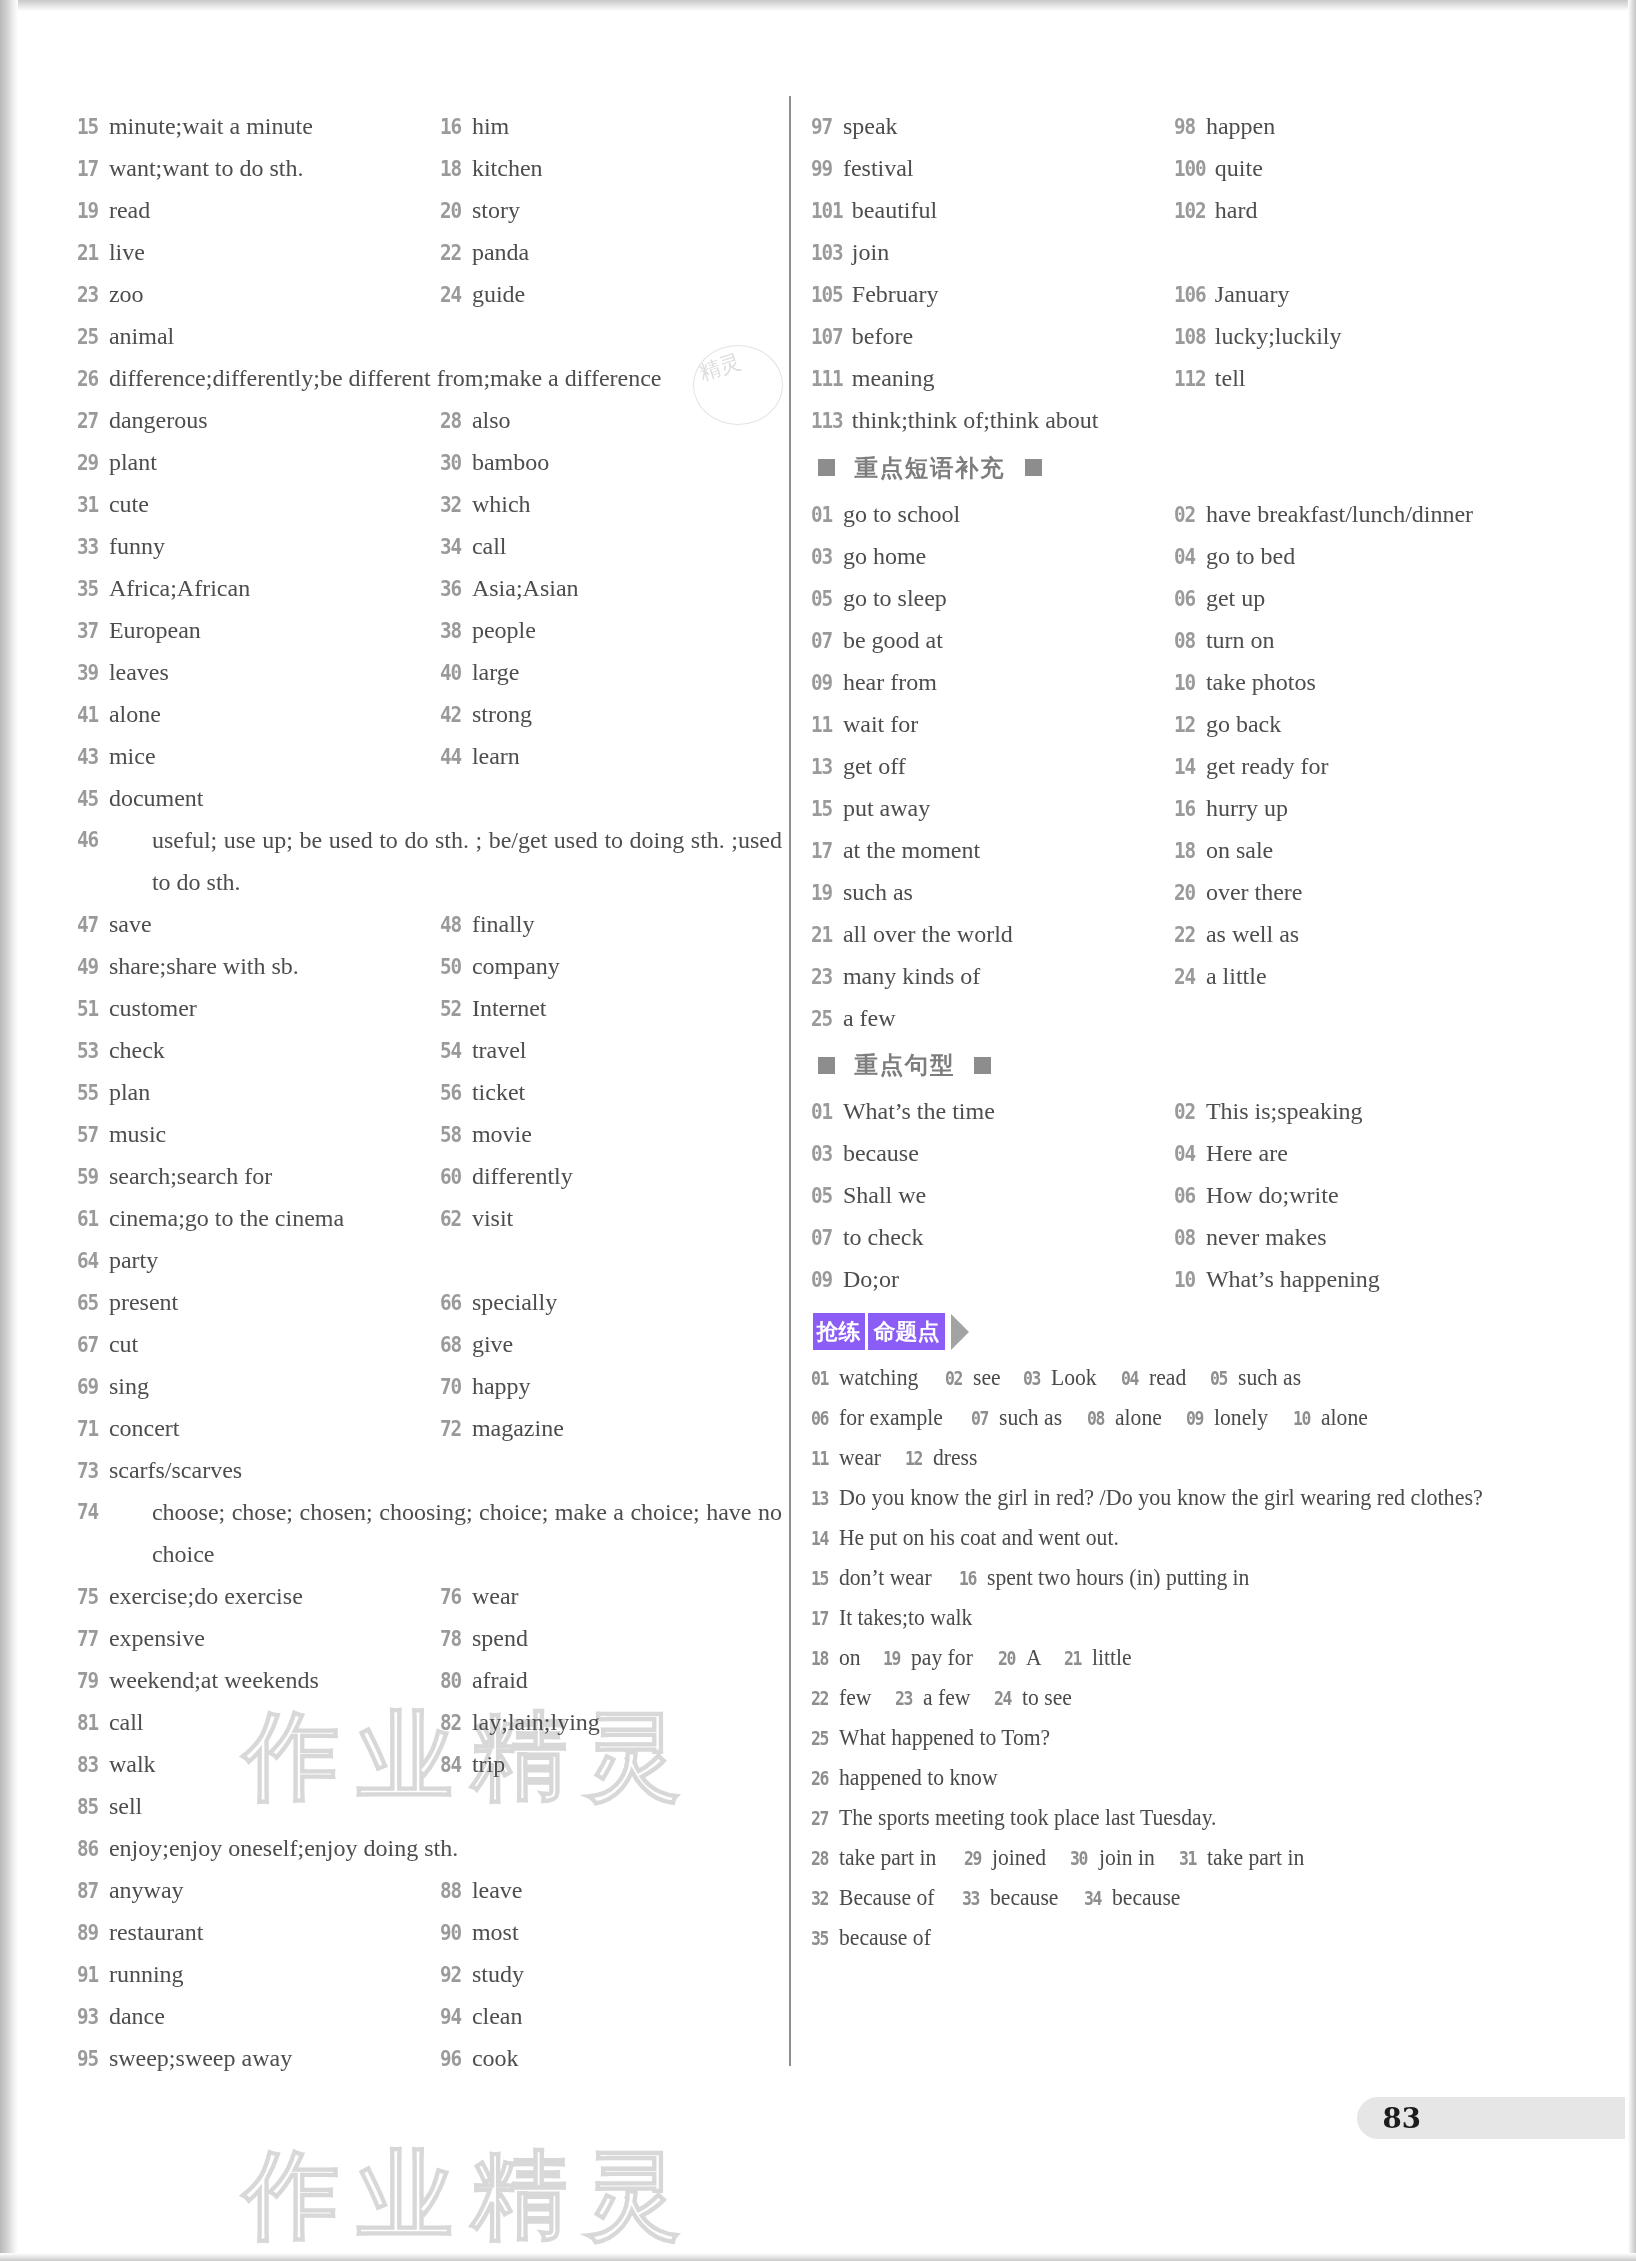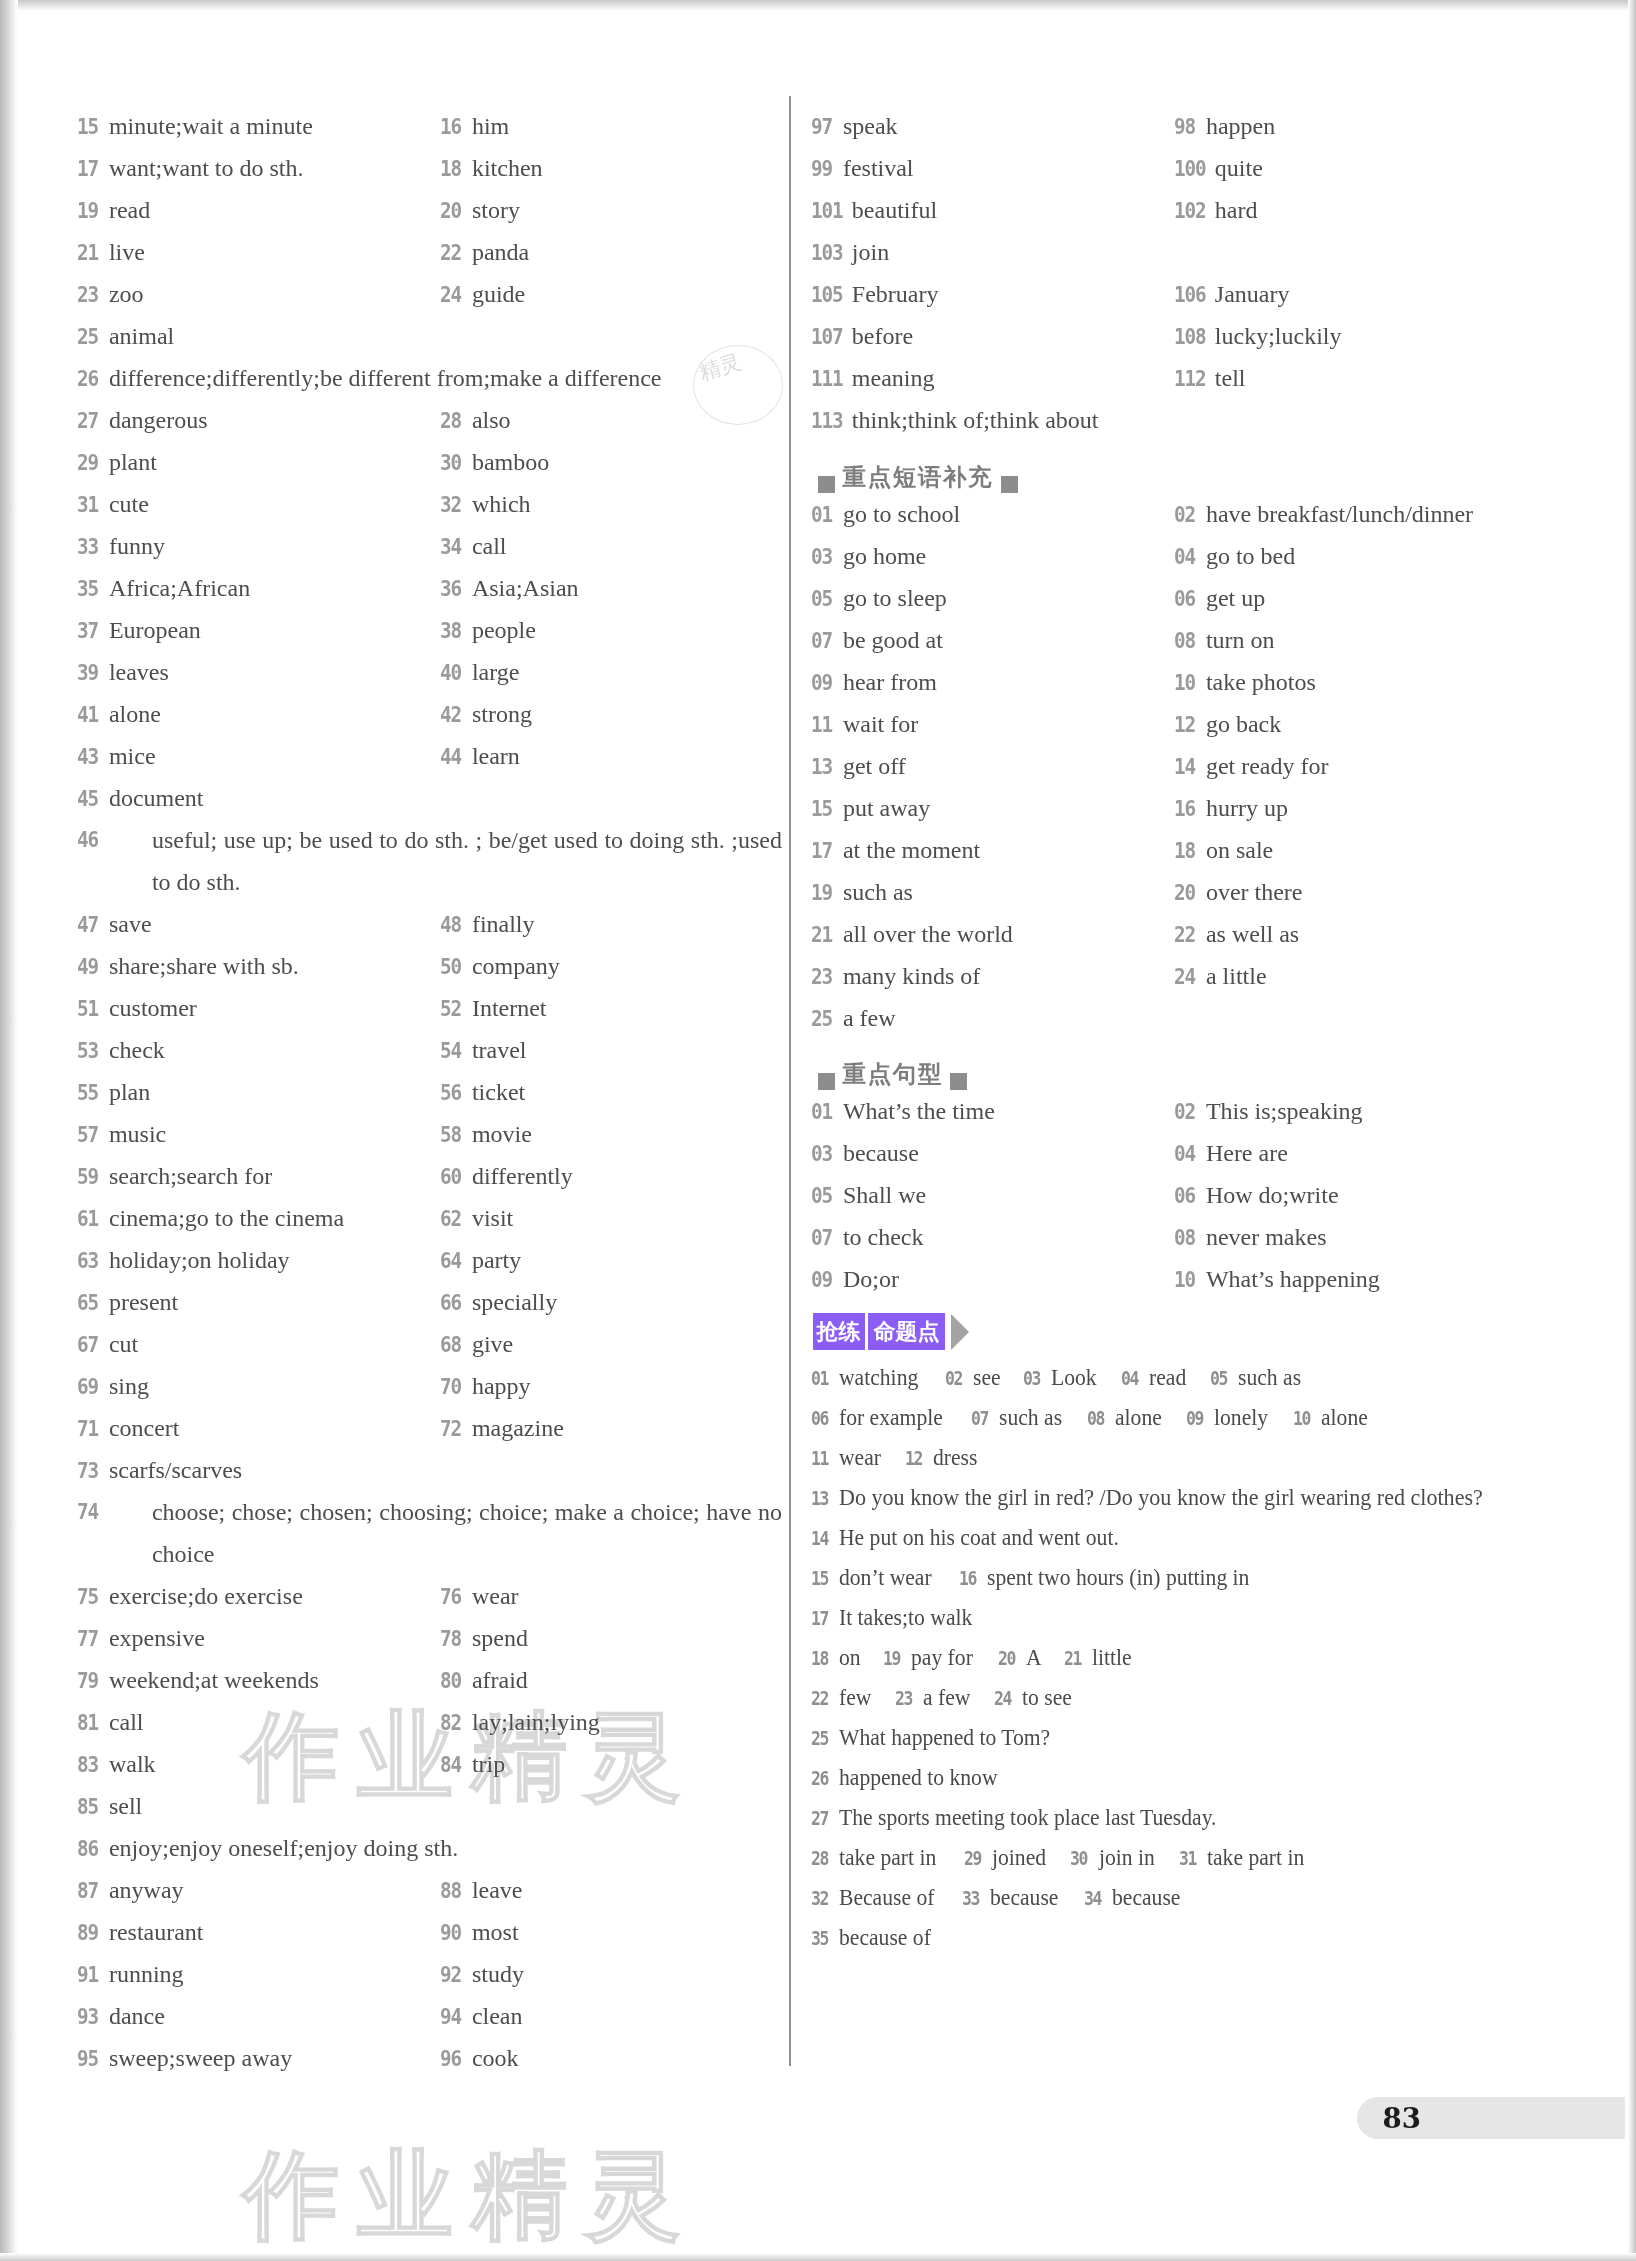--- a/index.html
+++ b/index.html
@@ -99,22 +99,23 @@
     line-height:42px;
     white-space:normal;
   }
   .just{ text-align:justify; text-align-last:left; }
   .w-840{ width:679px;margin-left:43px; }
 
   
   .sec-head{
     height:50px;
     display:flex;
-    align-items:flex-end;
+    align-items:center;
     margin:1.6px 0 0 0;
+    gap:12px;
   }
   .sq{
     display:inline-block;
     width:17px;height:17px;
     background:#8d8d8d;
     margin:0 7.3px;
     flex:0 0 auto;
   }
   .sec-title{
     font-family:"DejaVu Sans", sans-serif;
@@ -494,24 +495,20 @@
         <div class="cellA">
           <span class="num">61</span>
           <span class="txt">cinema;go to the cinema</span>
         </div>
         <div class="cellB">
           <span class="num">62</span>
           <span class="txt">visit</span>
         </div>
       </div>
       <div class="row">
-        <div class="cellA">
-          <span class="num">63</span>
-          <span class="txt">holiday;on holiday</span>
-        </div>
         <div class="cellB">
           <span class="num">64</span>
           <span class="txt">party</span>
         </div>
       </div>
       <div class="row">
         <div class="cellA">
           <span class="num">65</span>
           <span class="txt">present</span>
         </div>

